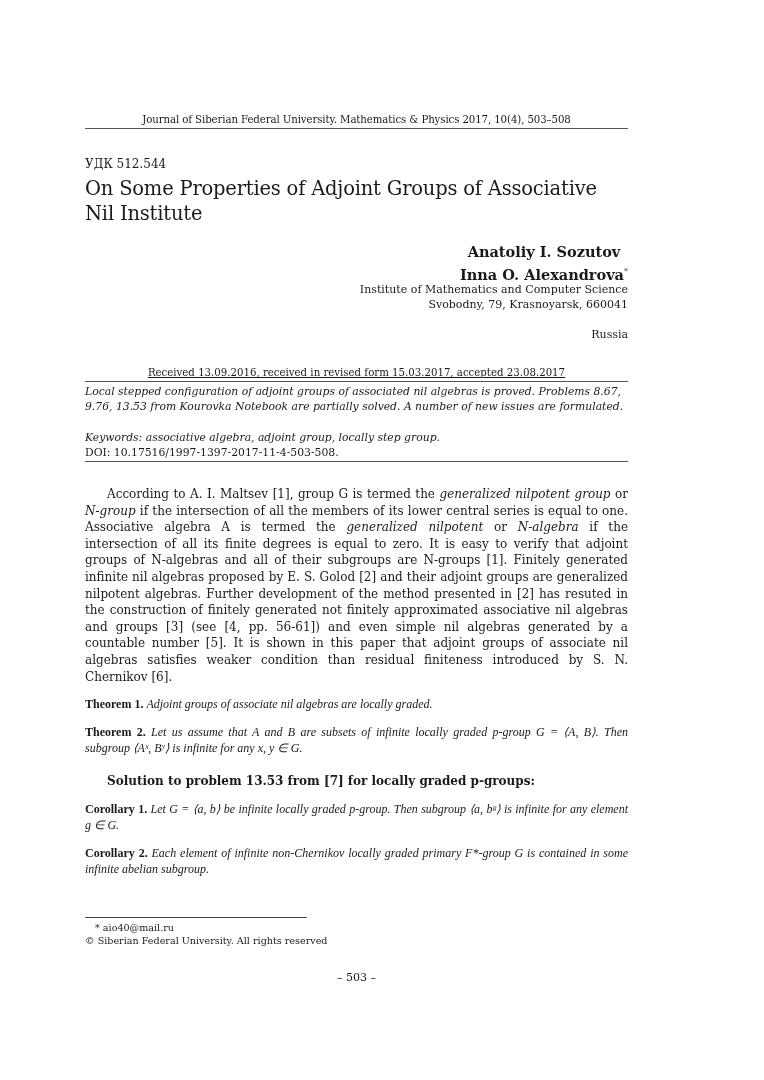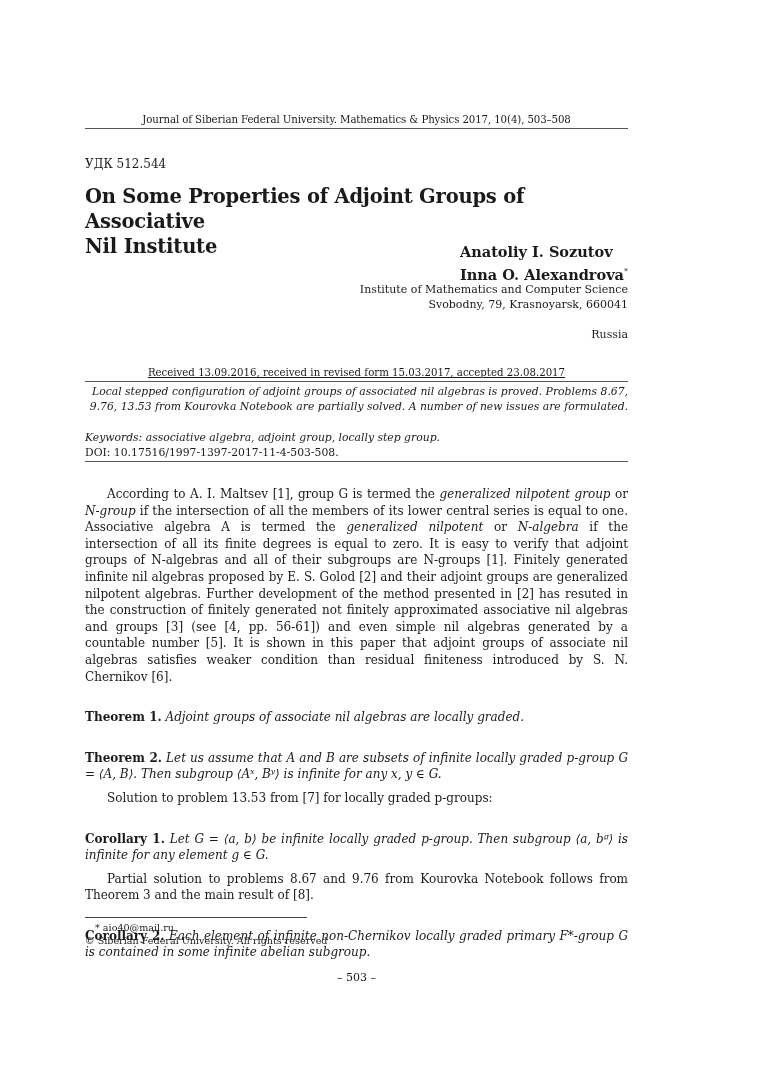--- a/index.html
+++ b/index.html
@@ -4,35 +4,35 @@
   <style>
     html, body { margin: 0; padding: 0; background: #ffffff; }
     body { width: 764px; height: 1080px; position: relative; overflow: hidden;
            font-family: "DejaVu Serif", "Liberation Serif", serif; color: #1a1a1a; }
     .page { position: absolute; left: 85px; top: 0; width: 543px; }
     .abs { position: absolute; }
     .running-head { top: 114px; left: 0; width: 543px; text-align: center;
                     font-size: 10.2px; letter-spacing: -0.1px; }
     .rule { position: absolute; left: 0; width: 543px; height: 1.4px; background: #555; }
     .udk { top: 157px; left: 0; font-size: 12px; }
-    .title { top: 176px; left: 0; font-size: 19.5px; font-weight: bold; line-height: 25px; letter-spacing: -0.2px; margin-top: 8px; }
-    .authors { top: 242px; right: 0; text-align: left; font-size: 14.5px; font-weight: bold; line-height: 20px; }
+    .title { top: 176px; left: 0; font-size: 19.5px; font-weight: normal; line-height: 25px; letter-spacing: -0.2px; }
+    .authors { top: 242px; right: 0; text-align: center; font-size: 14.5px; font-weight: bold; line-height: 20px; }
     .affil { top: 282px; right: 0; text-align: right; font-size: 11px; line-height: 15px; }
     .country { top: 328px; right: 0; font-size: 11px; }
     .received { top: 367px; left: 0; width: 543px; text-align: center; font-size: 10.2px; text-decoration: underline; }
-    .abstract { top: 384px; left: 0; width: 543px; font-size: 10.8px; font-style: italic; line-height: 15px; text-align: right; }
+    .abstract { top: 384px; left: 0; width: 543px; font-size: 10.8px; font-style: italic; line-height: 15px; }
     .keywords { top: 430px; left: 0; width: 543px; font-size: 10.8px; line-height: 15px; }
     .keywords .kw-label, .keywords .kw-text { font-style: italic; }
     .body-text { top: 486px; left: 0; width: 543px; font-size: 12px; line-height: 16.6px; text-align: justify; }
     p { margin: 0; }
     .indent { text-indent: 22px; }
-    .thm { margin-top: 24px; }
+    .thm { margin-top: 11px; font-family: Liberation Serif, serif; }
     .thm-label { font-weight: bold; }
     .thm-body { font-style: italic; }
-    .gap { margin-top: 7px; }
+    .gap { margin-top: 16px; font-weight: bold; }
     .footnote-rule { position: absolute; left: 0; top: 917px; width: 222px; height: 1px; background: #444; }
     .footnote { top: 921px; left: 0; font-size: 9.6px; line-height: 13px; }
     .page-number { top: 971px; left: 0; width: 543px; text-align: center; font-size: 11px; }
   </style>
 </head>
 <body>
 
 <div class="page">
 
   <div class="abs running-head">Journal of Siberian Federal University. Mathematics &amp; Physics 2017, 10(4), 503–508</div>
@@ -74,21 +74,20 @@
 
     <p class="thm"><span class="thm-label">Theorem 1.</span> <span class="thm-body">Adjoint groups of associate nil algebras are locally graded.</span></p>
 
     <p class="thm"><span class="thm-label">Theorem 2.</span> <span class="thm-body">Let us assume that A and B are subsets of infinite locally graded p-group G = ⟨A, B⟩. Then subgroup ⟨Aˣ, Bʸ⟩ is infinite for any x, y ∈ G.</span></p>
 
     <p class="indent gap">Solution to problem 13.53 from [7] for locally graded p-groups:</p>
 
     <p class="thm"><span class="thm-label">Corollary 1.</span> <span class="thm-body">Let G = ⟨a, b⟩ be infinite locally graded p-group. Then subgroup ⟨a, bᵍ⟩ is infinite for any element g ∈ G.</span></p>
 
 
-    <p class="indent gap">Partial solution to problems 8.67 and 9.76 from Kourovka Notebook follows from Theorem 3 and the main result of [8].</p>
 
     <p class="thm"><span class="thm-label">Corollary 2.</span> <span class="thm-body">Each element of infinite non-Chernikov locally graded primary F*-group G is contained in some infinite abelian subgroup.</span></p>
   </div>
 
   <div class="footnote-rule"></div>
   <div class="abs footnote">
     <div style="padding-left:10px;">* aio40@mail.ru</div>
     <div>© Siberian Federal University. All rights reserved</div>
   </div>
 

